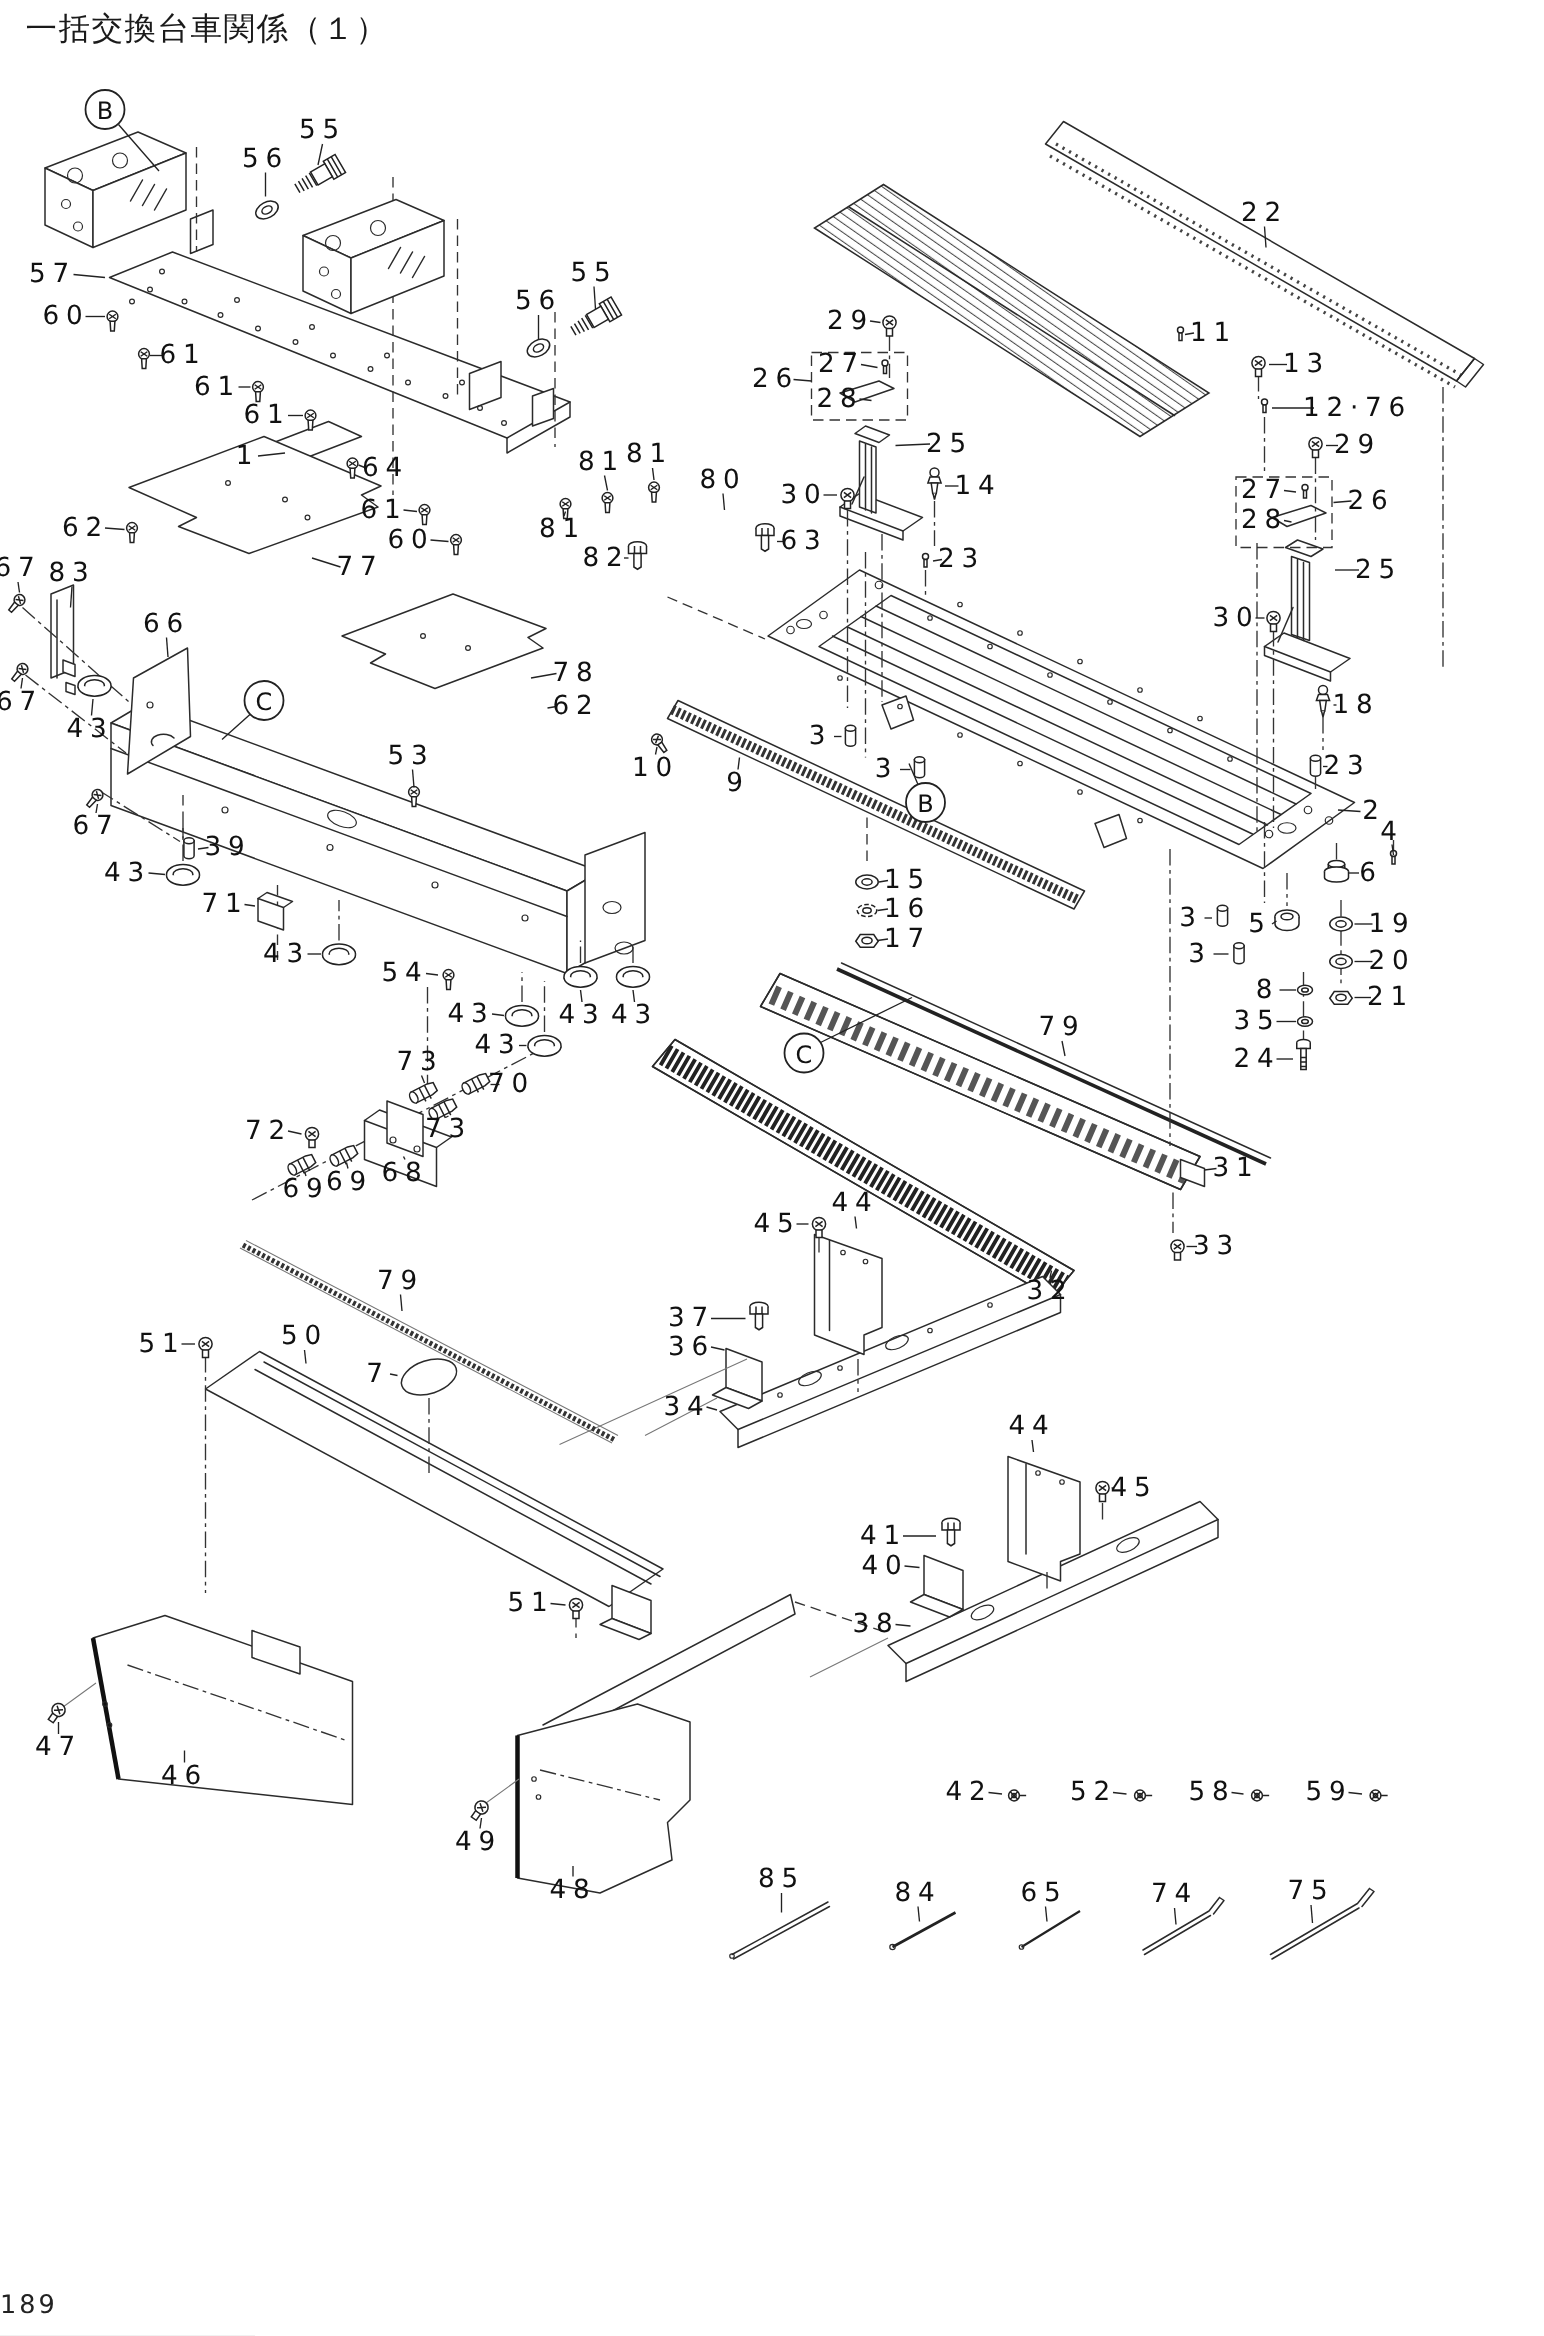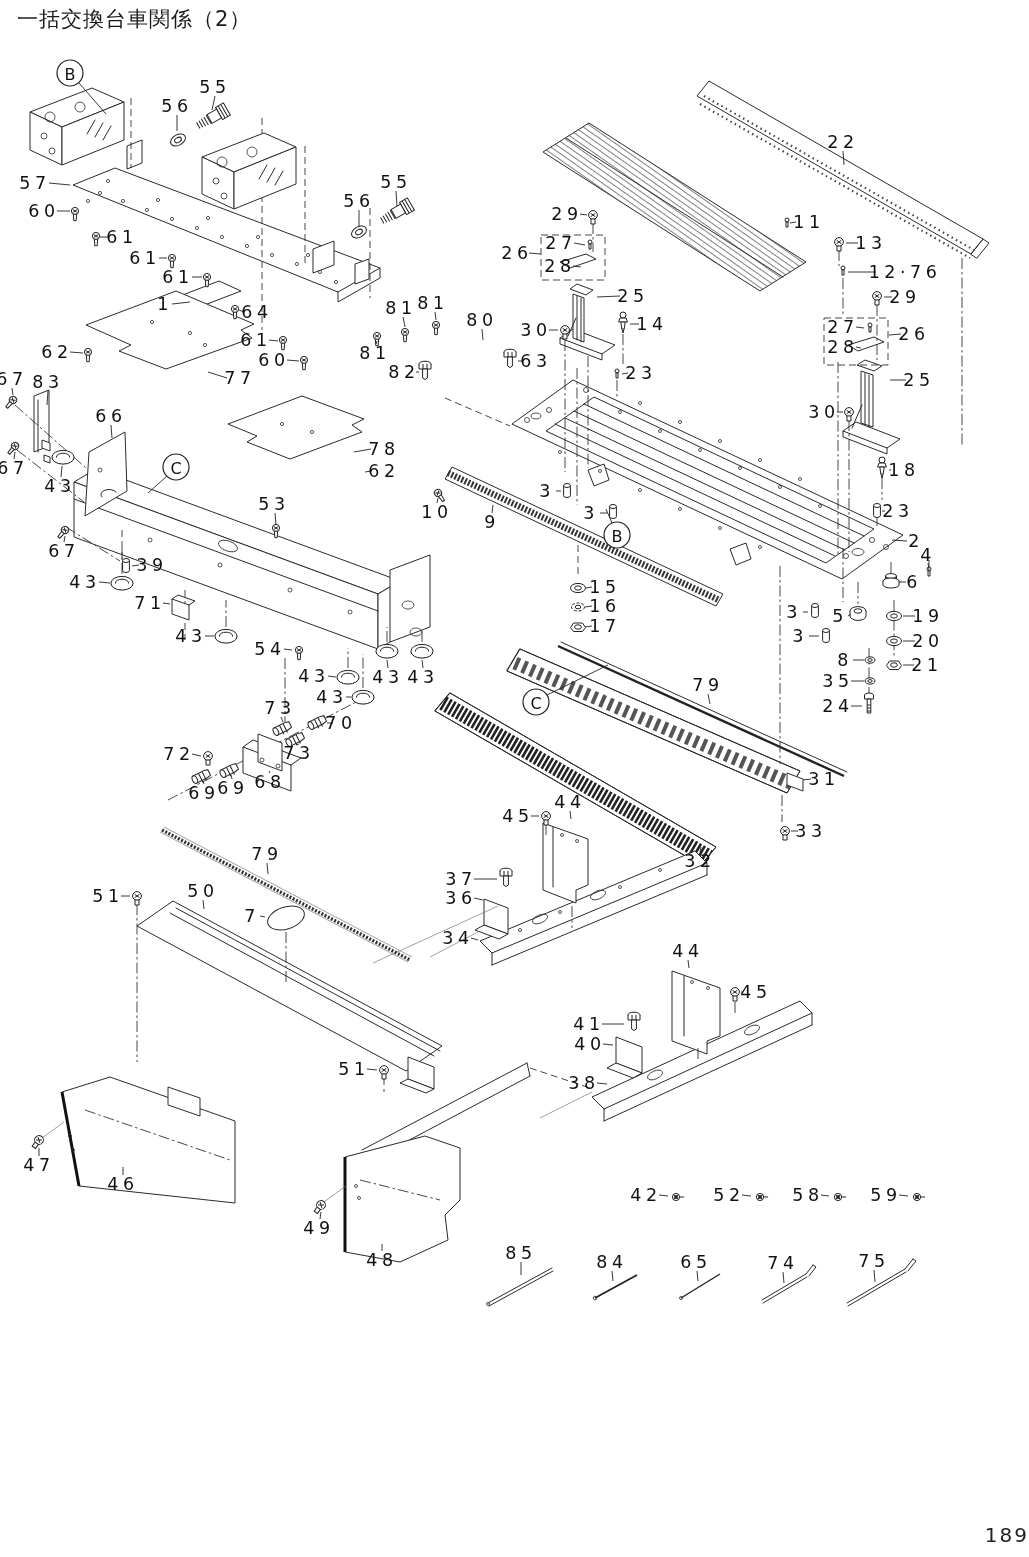--- a/index.html
+++ b/index.html
@@ -1,19 +1,19 @@
 <!DOCTYPE html>
 <html><head>
 <meta charset="utf-8">
 <style>
   html,body{margin:0;padding:0;background:#e8e8e8;}
   .page{position:relative;width:1029px;height:1557px;background:#fff;margin:0 auto;
         font-family:"DejaVu Sans",sans-serif;overflow:hidden;}
   .title{position:absolute;left:17px;top:5px;font-size:21px;color:#1a1a1a;letter-spacing:1px;}
-  .pagenum{position:absolute;left:0;right:0;bottom:10px;text-align:right;font-size:20px;
+  .pagenum{position:absolute;left:0;right:0;bottom:10px;text-align:left;font-size:17px;
            color:#222;letter-spacing:2px;}
   svg{position:absolute;left:0;top:0;}
   .ln{fill:none;stroke:#2b2b2b;stroke-width:1;stroke-linejoin:round;stroke-linecap:round;}
   .lnw{fill:#fff;stroke:#2b2b2b;stroke-width:1;stroke-linejoin:round;}
   .thin{fill:none;stroke:#777;stroke-width:.7;}
   .dsh{fill:none;stroke:#333;stroke-width:.9;stroke-dasharray:7 4;}
   .dd{fill:none;stroke:#333;stroke-width:.9;stroke-dasharray:11 3 2.5 3;}
   .dotln{fill:none;stroke:#444;stroke-width:2.2;stroke-dasharray:1.5 3.5;}
   .teeth{fill:none;stroke:#333;stroke-width:6.5;stroke-dasharray:2 1.7;}
   .slots{fill:none;stroke:#555;stroke-width:13;stroke-dasharray:4 4.5;}
@@ -23,21 +23,21 @@
   .hw{stroke:#222;fill:#fff;stroke-width:1;}
   .lbl text{font-family:"DejaVu Sans",sans-serif;font-size:17.5px;letter-spacing:4.5px;fill:#111;}
   .leader{stroke:#222;stroke-width:.9;fill:none;}
   .callout circle{fill:#fff;stroke:#222;stroke-width:1.2;}
   .callout text{font-family:"DejaVu Sans",sans-serif;font-size:16px;fill:#111;}
 </style>
 </head>
 <body>
 
 <div class="page">
-  <div class="title">一括交換台車関係（2）</div>
+  <div class="title">一括交換台車関係（１）</div>
 
   <svg id="art" width="1029" height="1557" viewBox="0 0 1029 1557">
     <defs>
       <pattern id="grate" width="5" height="5" patternUnits="userSpaceOnUse" patternTransform="rotate(-55)">
         <line x1="0" y1="0" x2="0" y2="5" stroke="#4a4a4a" stroke-width="1.4"></line>
       </pattern>
       <g id="sym-fh-screw">
           <circle r="3.6"></circle>
           <path d="M-1.6,3.2 h3.2 l-0.4,6.5 h-2.4 z"></path>
           <path d="M-2.2,-1.5 l4.4,3 M-2.2,1.5 l4.4,-3"></path>

